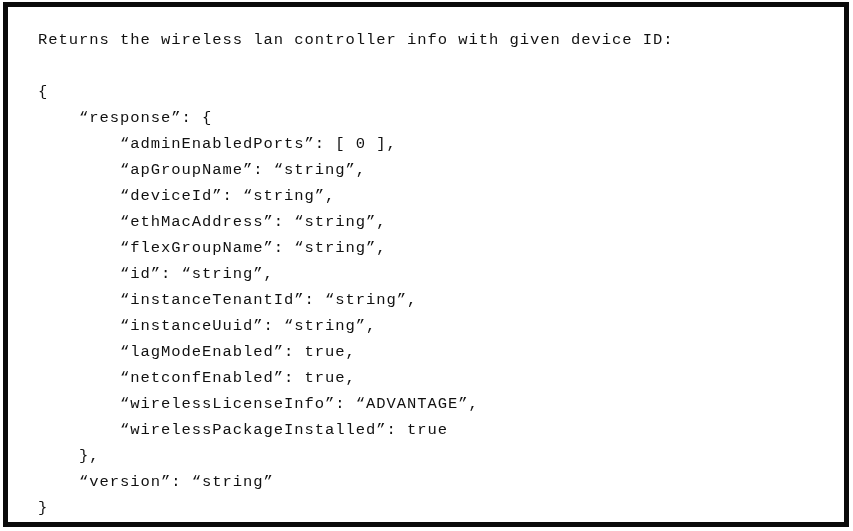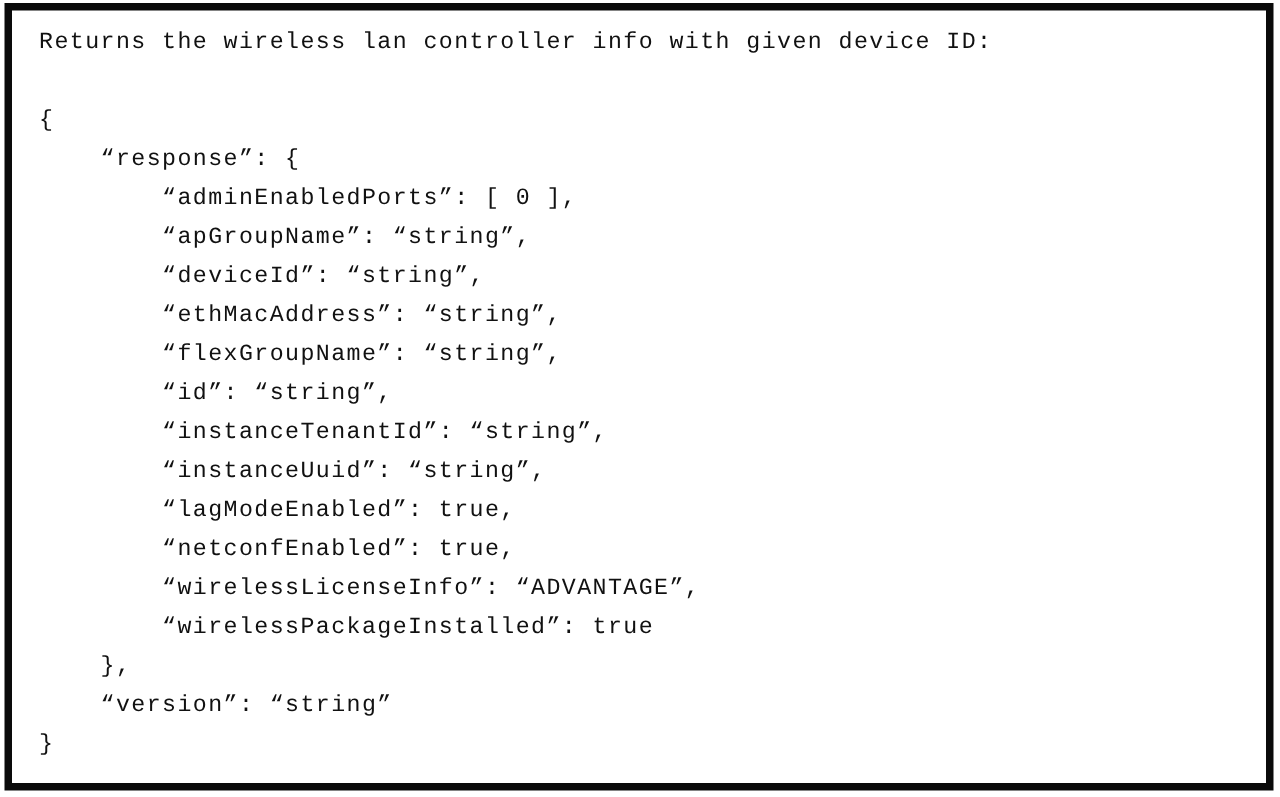--- a/index.html
+++ b/index.html
@@ -33,21 +33,21 @@
     border: 5px solid #0a0a0a;
     background: #ffffff;
     overflow: hidden;
   }
 
   #code-block {
     position: absolute;
     left: 18px;
     top: 8px;
     right: 2px;
-    margin: 0;
+    margin: 12px;
     padding: 0;
     font-family: "Liberation Mono", "DejaVu Sans Mono", monospace;
     font-size: 15.5px;
     line-height: 26px;
     letter-spacing: 0.95px;
     color: #111111;
     white-space: pre;
     font-weight: 500;
   }
 

